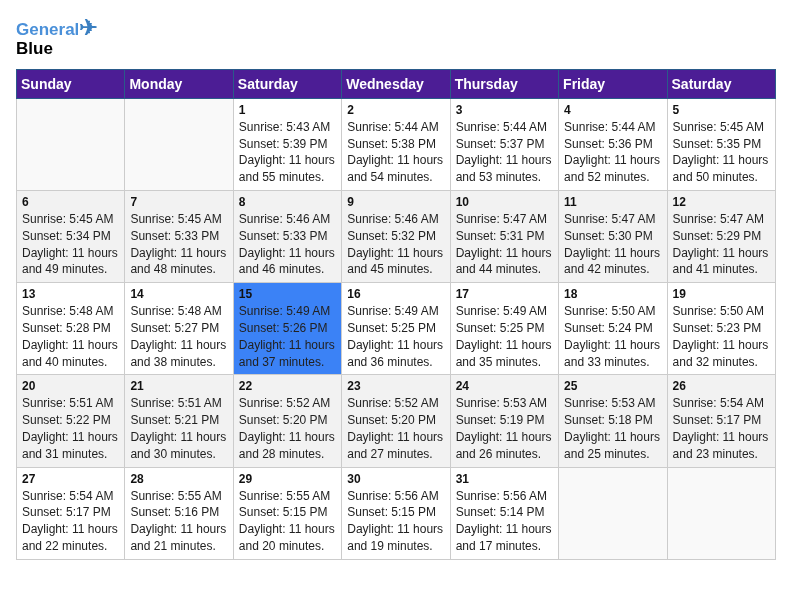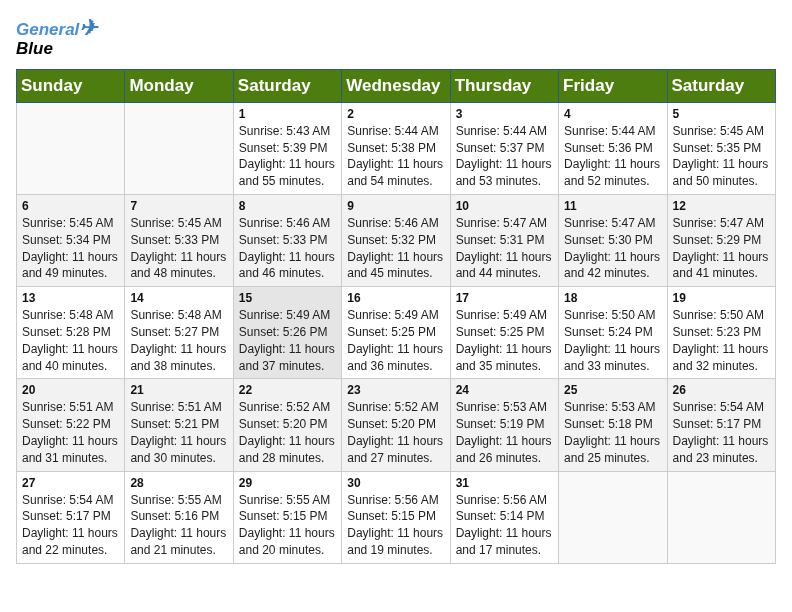--- a/index.html
+++ b/index.html
@@ -8,21 +8,20 @@
       background: #fff;
       width: 792px;
       min-height: 612px;
       padding: 16px;
     }
     .header-area {
       display: flex;
       justify-content: space-between;
       align-items: flex-start;
       margin-bottom: 10px;
-      font-style: italic;
     }
     .logo {
       display: flex;
       flex-direction: column;
       align-items: flex-start;
     }
     .logo-row {
       display: flex;
       align-items: center;
     }
@@ -37,25 +36,25 @@
     .location-title {
       font-size: 16px;
       color: #333;
     }
     .calendar {
       width: 100%;
       border-collapse: collapse;
       font-size: 11px;
     }
     .calendar th {
-      background: #4d7c0f;
+      background: #4c1d95;
       color: #fff;
       padding: 6px 4px;
       text-align: left;
-      font-size: 17px;
+      font-size: 14px;
       font-weight: bold;
       border: 1px solid #2a5a8a;
     }
     .calendar td {
       border: 1px solid #ccc;
       vertical-align: top;
       padding: 4px 5px;
       width: 108px;
       min-height: 80px;
       background: #fff;
@@ -168,21 +167,21 @@
       </tr>
       <tr>
         <td style="background: rgb(255, 255, 255); margin-left: 35px;">
           <div class="day-number">13</div>
           <div class="day-info">Sunrise: 5:48 AM<br>Sunset: 5:28 PM<br>Daylight: 11 hours and 40 minutes.</div>
         </td>
         <td style="background: rgb(255, 255, 255);">
           <div class="day-number">14</div>
           <div class="day-info">Sunrise: 5:48 AM<br>Sunset: 5:27 PM<br>Daylight: 11 hours and 38 minutes.</div>
         </td>
-        <td style="background: #e5e5e5;">
+        <td style="background: #3b82f6;">
           <div class="day-number">15</div>
           <div class="day-info">Sunrise: 5:49 AM<br>Sunset: 5:26 PM<br>Daylight: 11 hours and 37 minutes.</div>
         </td>
         <td style="background: rgb(255, 255, 255);">
           <div class="day-number">16</div>
           <div class="day-info">Sunrise: 5:49 AM<br>Sunset: 5:25 PM<br>Daylight: 11 hours and 36 minutes.</div>
         </td>
         <td style="background: rgb(255, 255, 255);">
           <div class="day-number">17</div>
           <div class="day-info">Sunrise: 5:49 AM<br>Sunset: 5:25 PM<br>Daylight: 11 hours and 35 minutes.</div>

